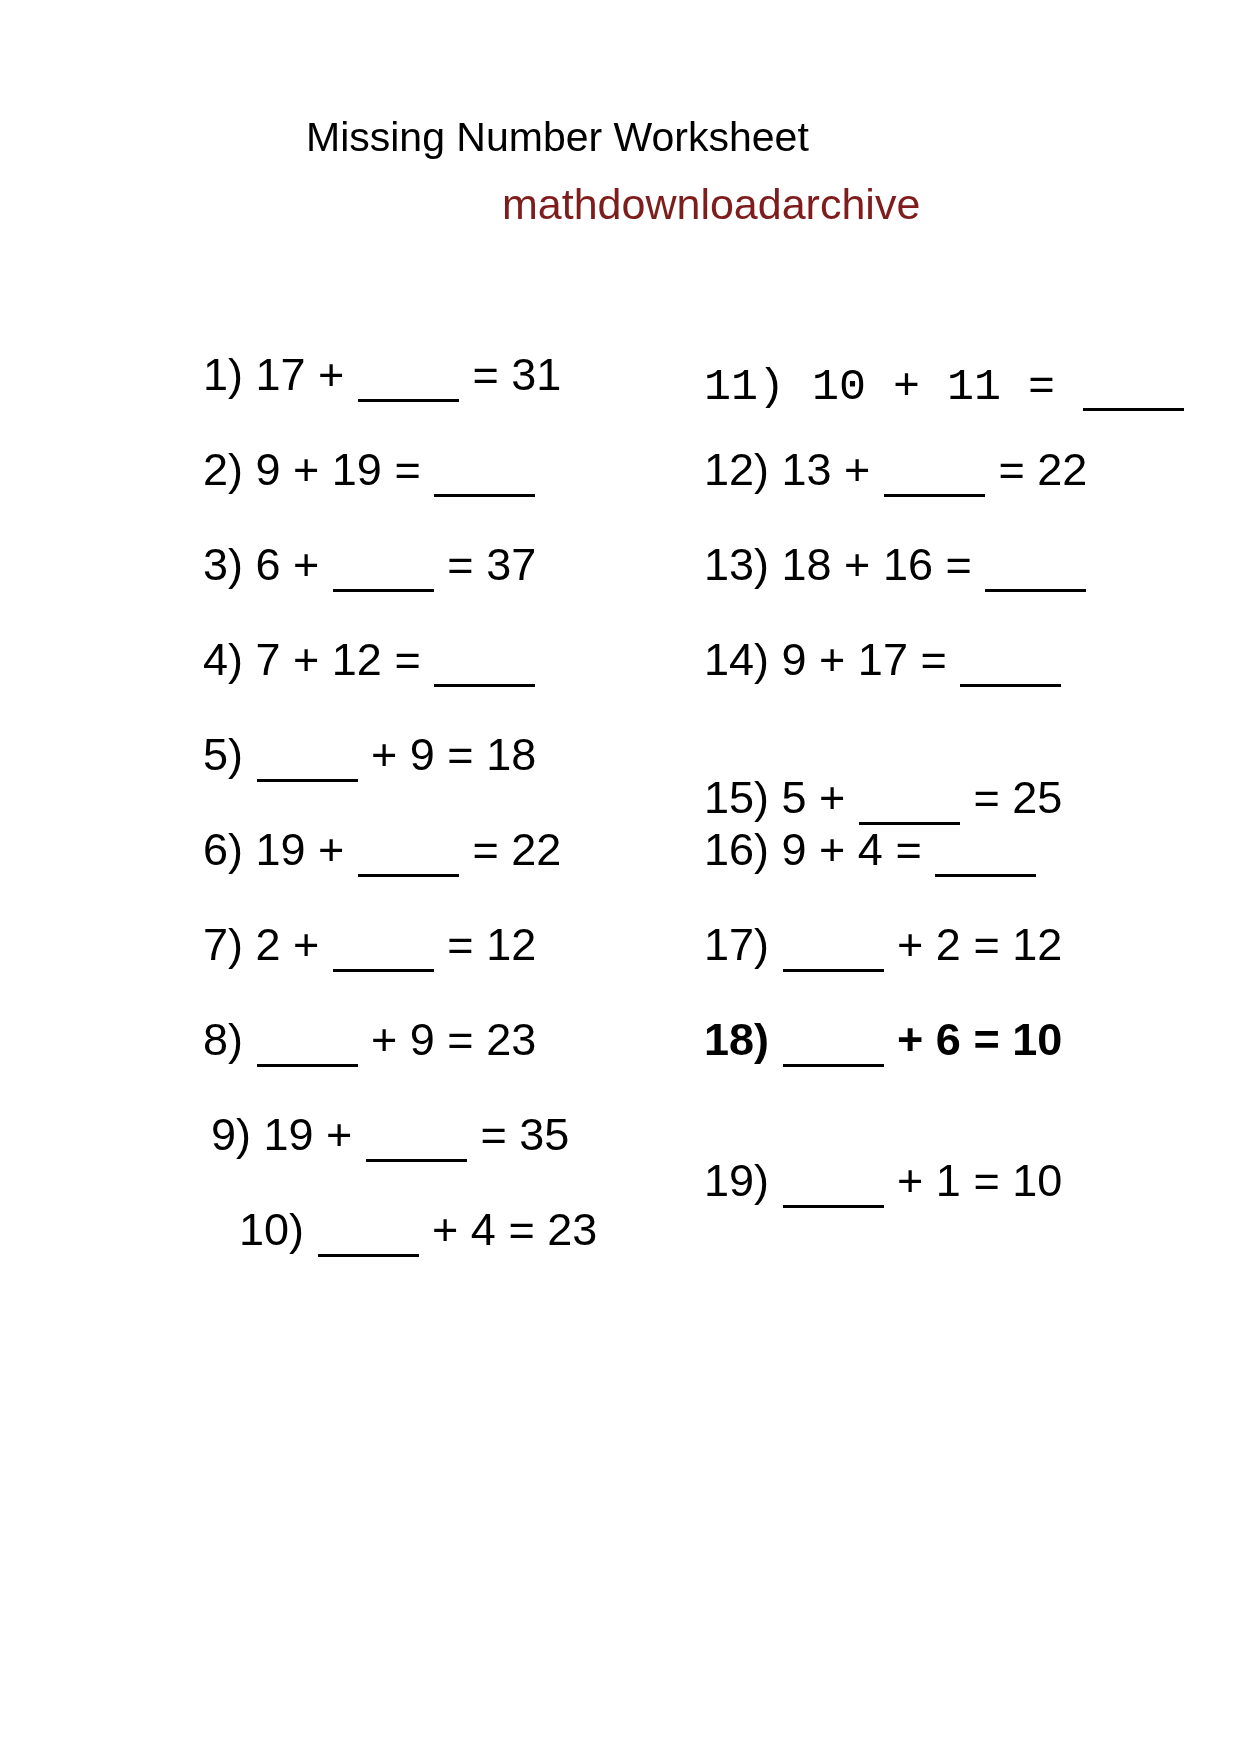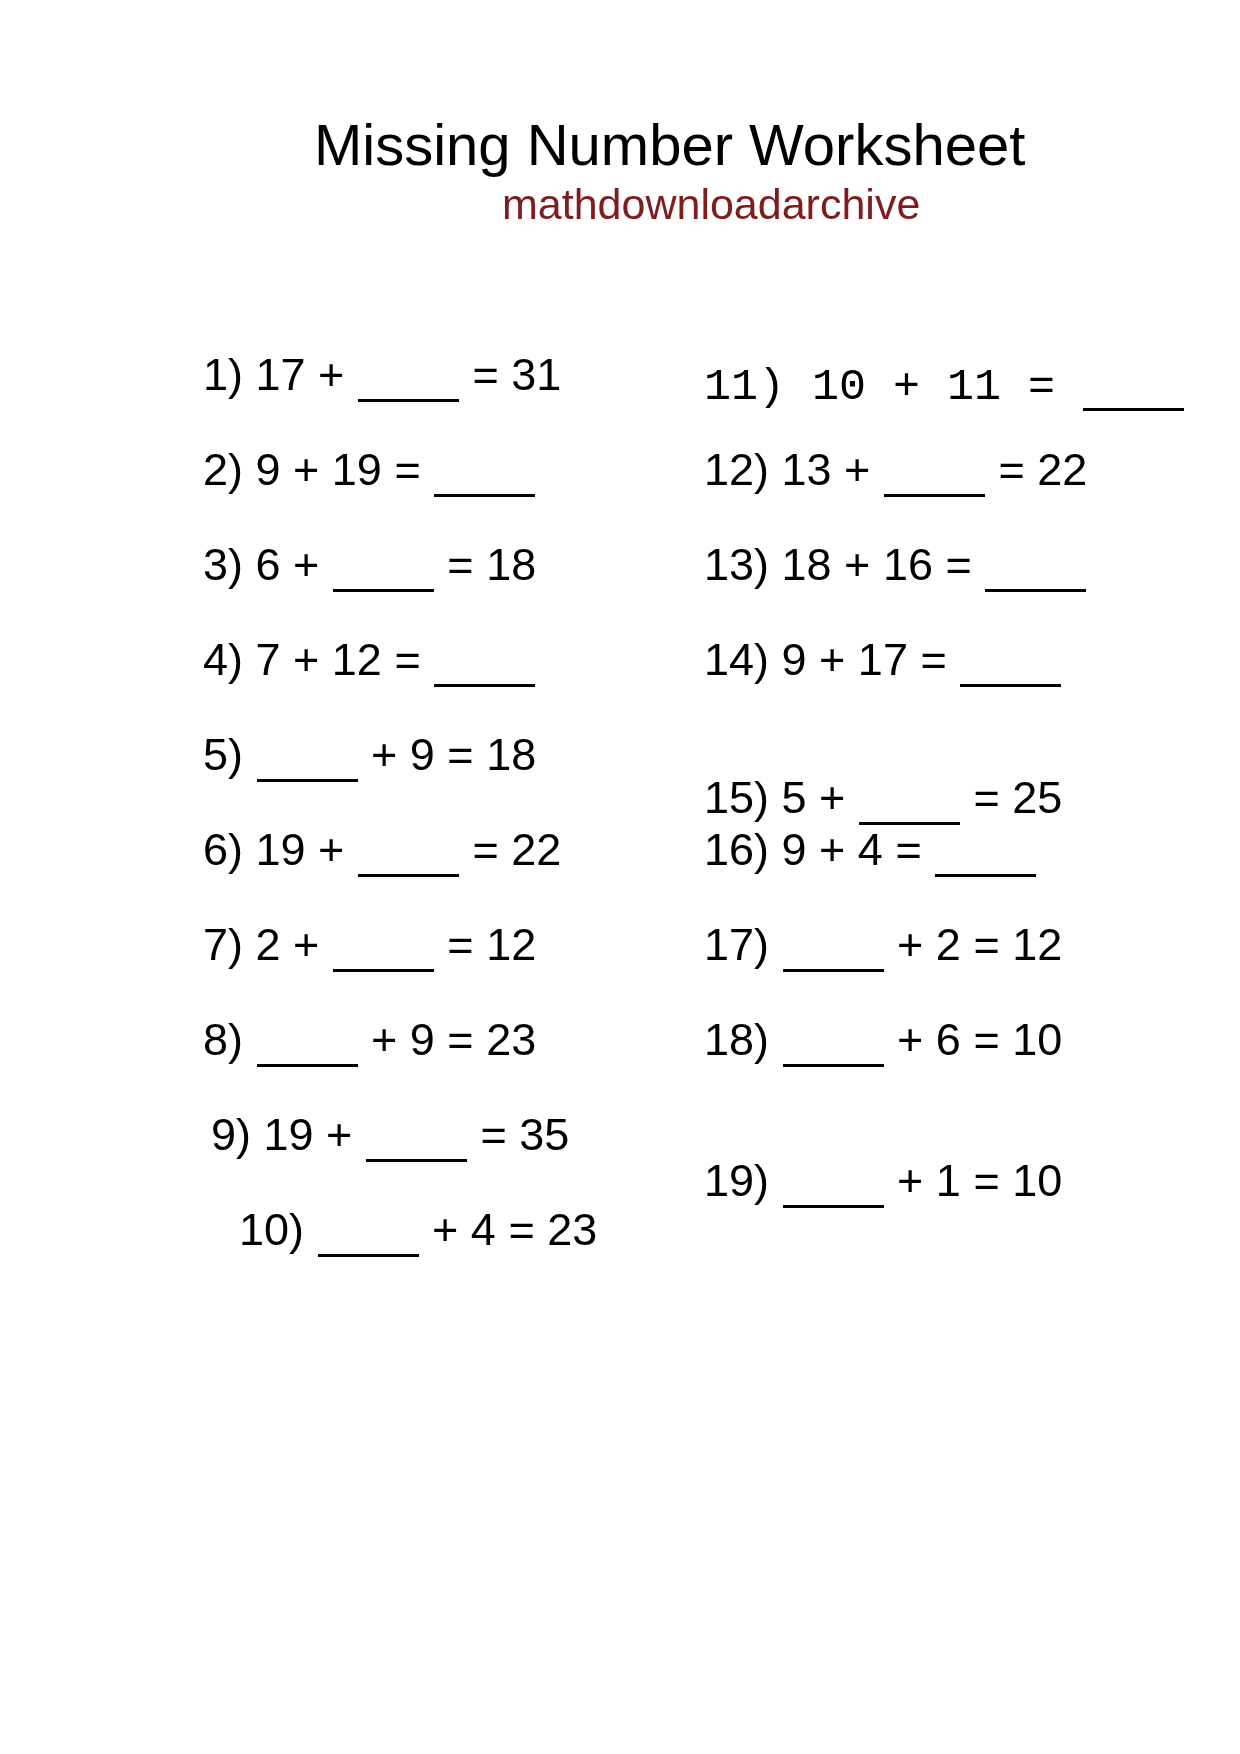--- a/index.html
+++ b/index.html
@@ -12,24 +12,24 @@
     height: 1754px;
     position: relative;
     overflow: hidden;
     font-family: "Liberation Sans", sans-serif;
     color: #000000;
   }
   .title {
     position: absolute;
     left: 302px;
     top: 98px;
-    font-size: 58px;
+    font-size: 41px;
     line-height: 70px;
     white-space: nowrap;
-    margin: 12px;
+    margin: 4px;
     font-weight: normal;
   }
   .subtitle {
     position: absolute;
     left: 502px;
     top: 178px;
     font-size: 43px;
     line-height: 52px;
     white-space: nowrap;
     color: #7f1d1d;
@@ -59,32 +59,32 @@
 </style>
 </head>
 <body>
 
 <h1 class="title">Missing Number Worksheet</h1>
 <div class="subtitle">mathdownloadarchive</div>
 
 <div class="col col-left" id="col-left">
     <div class="problem" style="top: 349px;"><span>1)</span> <span>17 + </span><span class="blank"></span><span> = 31</span></div>
     <div class="problem" style="top: 444px;"><span>2)</span> <span>9 + 19 = </span><span class="blank"></span><span></span></div>
-    <div class="problem" style="top: 539px;"><span>3)</span> <span>6 + </span><span class="blank"></span><span> = 18</span></div>
+    <div class="problem" style="top: 539px;"><span>3)</span> <span>6 + </span><span class="blank"></span><span> = 37</span></div>
     <div class="problem" style="top: 634px;"><span>4)</span> <span>7 + 12 = </span><span class="blank"></span><span></span></div>
     <div class="problem" style="top: 729px;"><span>5)</span> <span></span><span class="blank"></span><span> + 9 = 18</span></div>
     <div class="problem" style="top: 824px;"><span>6)</span> <span>19 + </span><span class="blank"></span><span> = 22</span></div>
     <div class="problem" style="top: 919px;"><span>7)</span> <span>2 + </span><span class="blank"></span><span> = 12</span></div>
     <div class="problem" style="top: 1014px;"><span>8)</span> <span></span><span class="blank"></span><span> + 9 = 23</span></div>
     <div class="problem" style="top: 1109px; margin-left: 8px;"><span>9)</span> <span>19 + </span><span class="blank"></span><span> = 35</span></div>
     <div class="problem" style="top: 1204px; margin-left: 36px;"><span>10)</span> <span></span><span class="blank"></span><span> + 4 = 23</span></div>
   </div>
 <div class="col col-right" id="col-right">
     <div class="problem" style="top: 362px; font-family: Liberation Mono, monospace;"><span>11)</span> <span>10 + 11 = </span><span class="blank"></span><span></span></div>
     <div class="problem" style="top: 444px;"><span>12)</span> <span>13 + </span><span class="blank"></span><span> = 22</span></div>
     <div class="problem" style="top: 539px;"><span>13)</span> <span>18 + 16 = </span><span class="blank"></span><span></span></div>
     <div class="problem" style="top: 634px;"><span>14)</span> <span>9 + 17 = </span><span class="blank"></span><span></span></div>
     <div class="problem" style="top: 772px;"><span>15)</span> <span>5 + </span><span class="blank"></span><span> = 25</span></div>
     <div class="problem" style="top: 824px;"><span>16)</span> <span>9 + 4 = </span><span class="blank"></span><span></span></div>
     <div class="problem" style="top: 919px;"><span>17)</span> <span></span><span class="blank"></span><span> + 2 = 12</span></div>
-    <div class="problem" style="top: 1014px;"><span>18)</span> <span></span><span class="blank"></span><span> + 6 = 10</span></div>
+    <div class="problem" style="top: 1014px; font-weight: bold;"><span>18)</span> <span></span><span class="blank"></span><span> + 6 = 10</span></div>
     <div class="problem" style="top: 1155px;"><span>19)</span> <span></span><span class="blank"></span><span> + 1 = 10</span></div>
   </div>
 
 </body></html>

